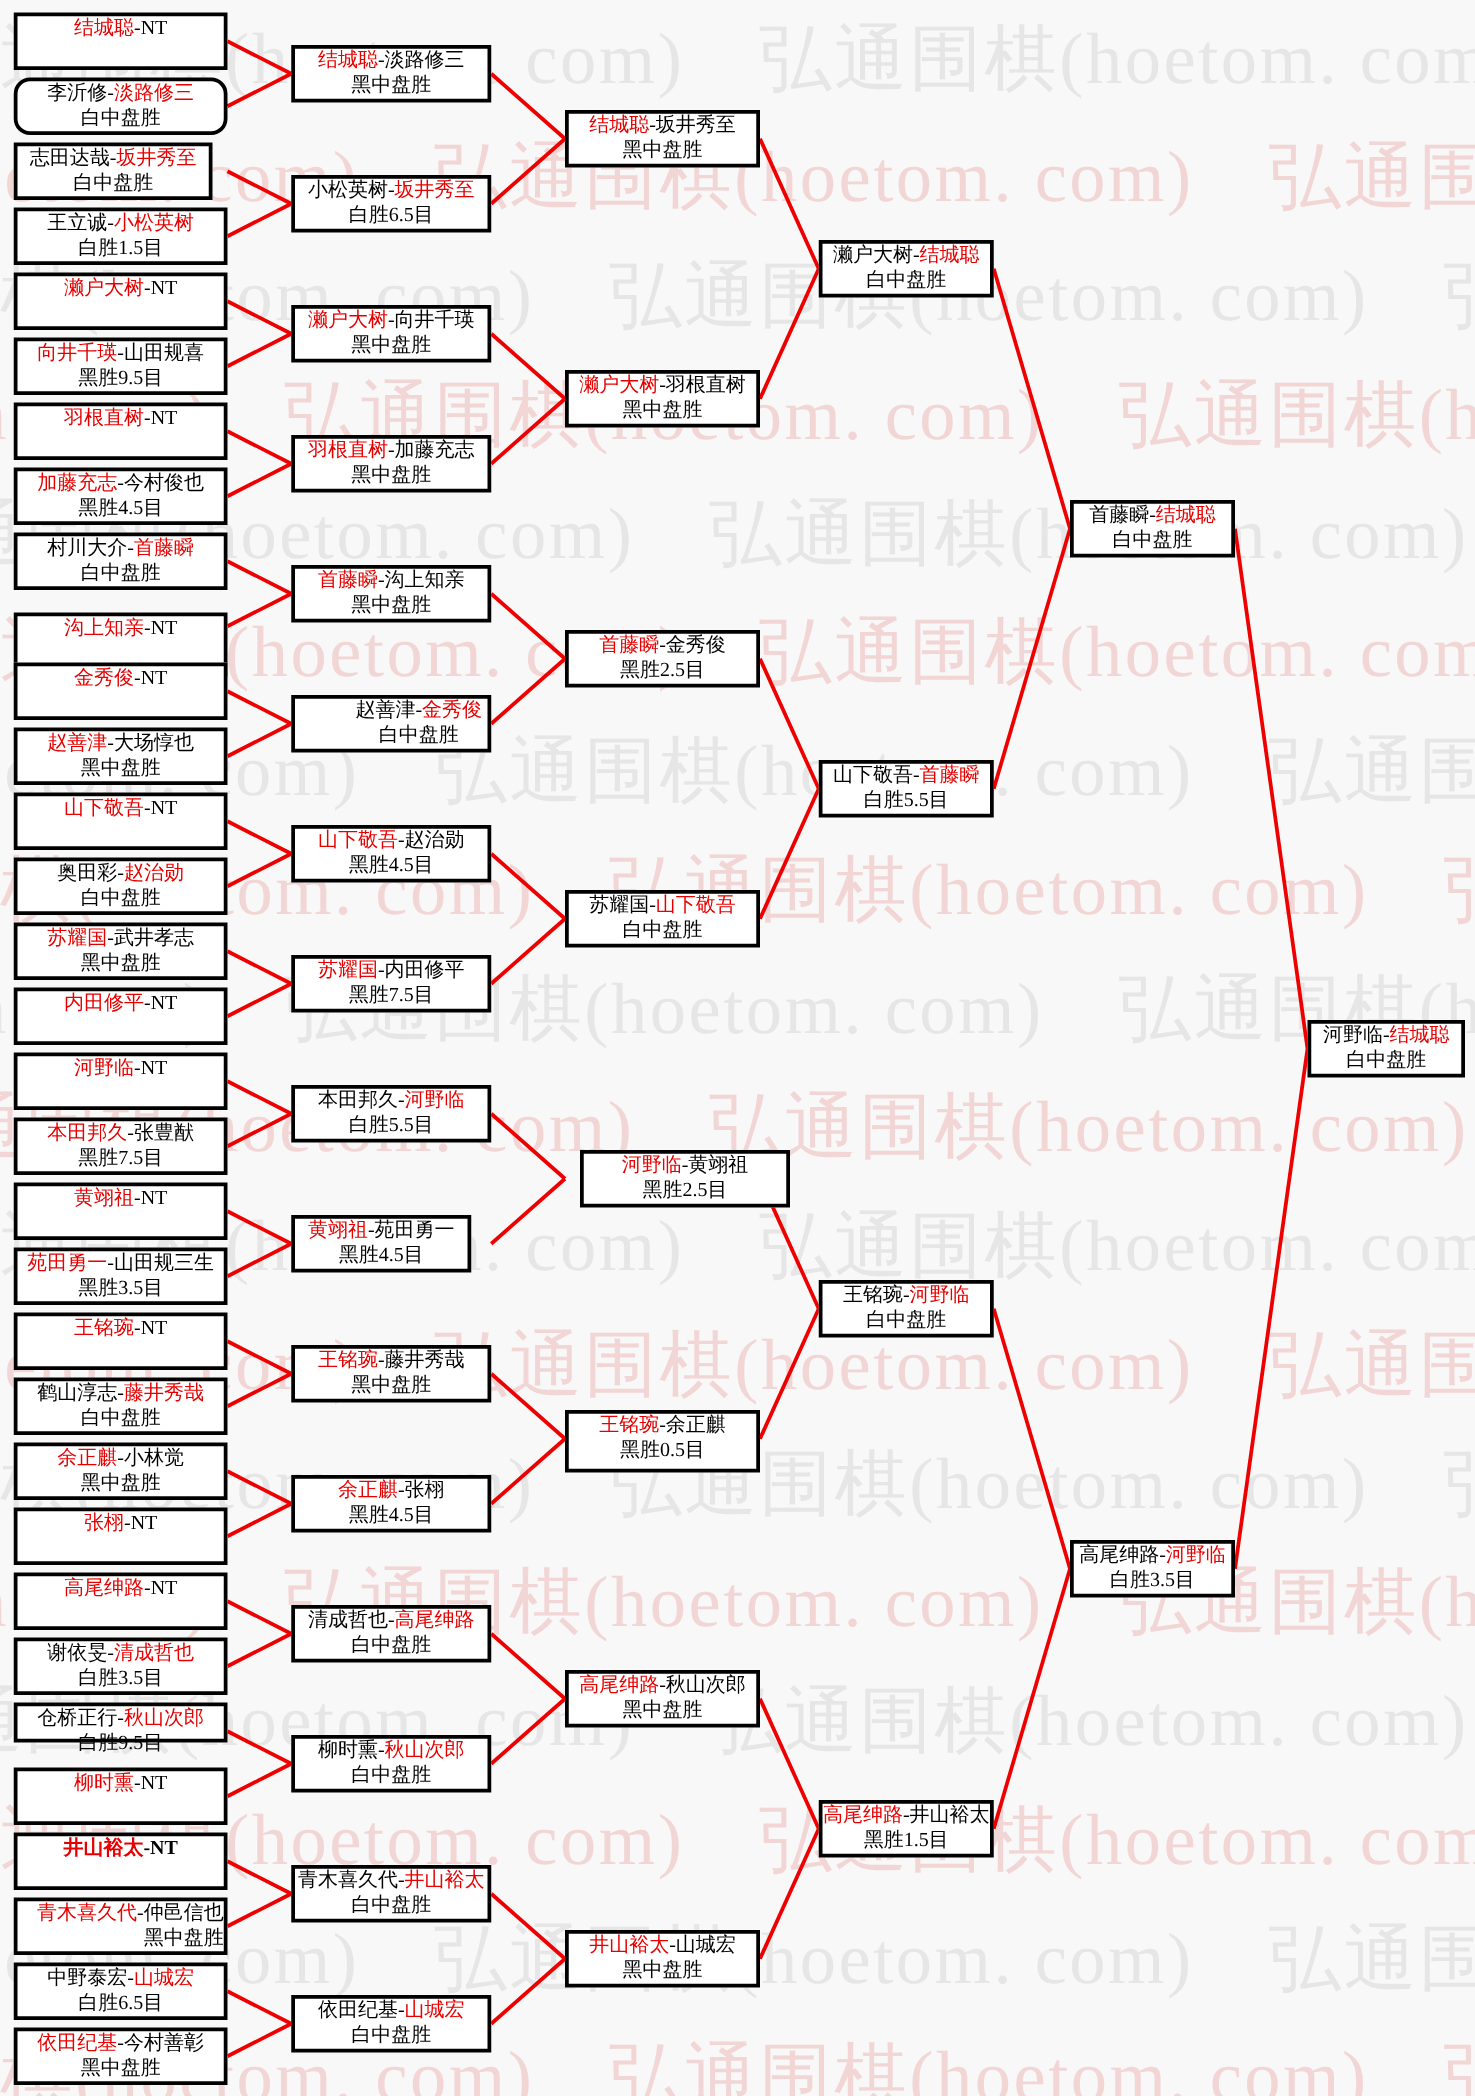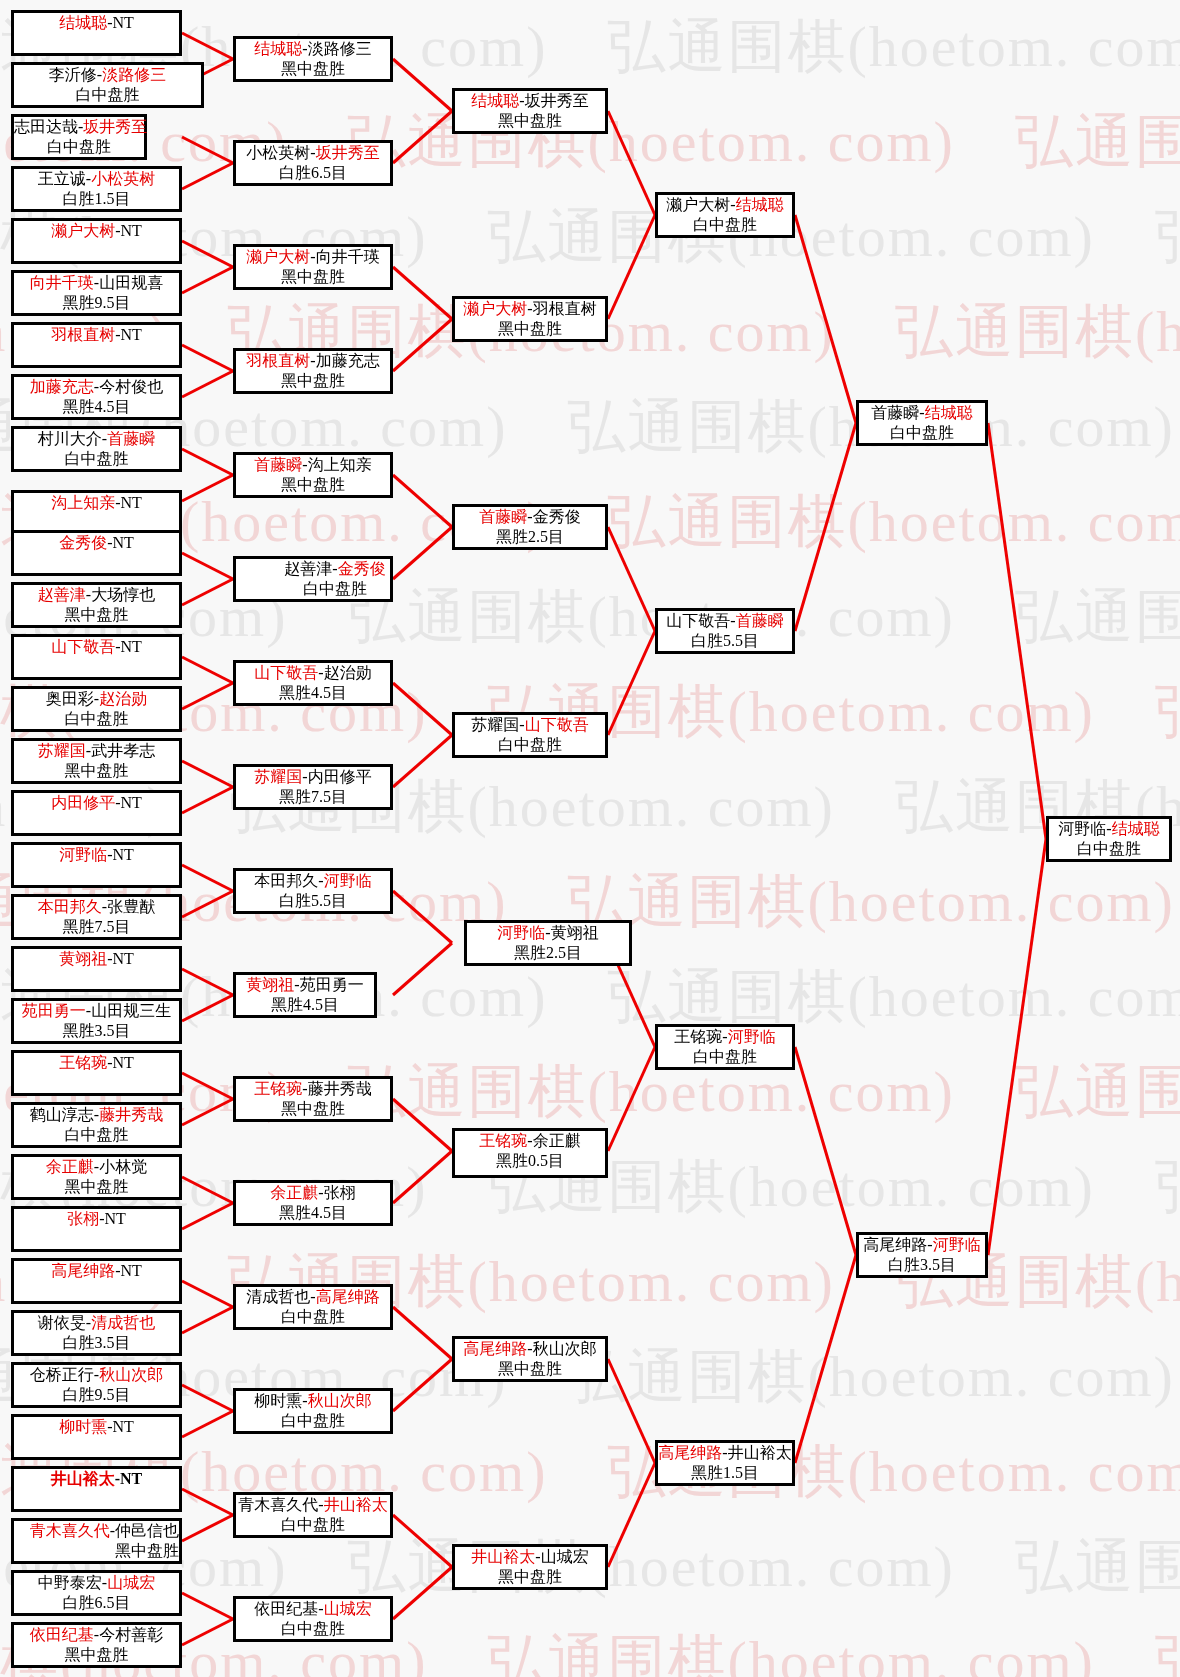--- a/index.html
+++ b/index.html
@@ -109,25 +109,25 @@
       <line x1="795" y1="1047" x2="856" y2="1255" stroke="#ee0000" stroke-width="3"></line>
       <line x1="795" y1="1463" x2="856" y2="1255" stroke="#ee0000" stroke-width="3"></line>
       <line x1="988" y1="423" x2="1046" y2="839" stroke="#ee0000" stroke-width="3"></line>
       <line x1="988" y1="1255" x2="1046" y2="839" stroke="#ee0000" stroke-width="3"></line>
     </svg>
   <div id="boxes">
       <div class="box" style="left: 11px; top: 10px; width: 171px; height: 46px;">
         <div class="l1"><span class="red">结城聪</span><span class="blk">-NT</span></div>
         <div class="l2 blk"></div>
       </div>
-      <div class="box" style="left: 11px; top: 62px; width: 193px; height: 46px;">
+      <div class="box" style="left: 11px; top: 62px; width: 171px; height: 46px; border-radius: 13px;">
         <div class="l1"><span class="blk">李沂修-</span><span class="red">淡路修三</span></div>
         <div class="l2 blk">白中盘胜</div>
       </div>
-      <div class="box" style="left: 11px; top: 114px; width: 136px; height: 46px;">
+      <div class="box" style="left: 11px; top: 114px; width: 159px; height: 46px;">
         <div class="l1"><span class="blk">志田达哉-</span><span class="red">坂井秀至</span></div>
         <div class="l2 blk">白中盘胜</div>
       </div>
       <div class="box" style="left: 11px; top: 166px; width: 171px; height: 46px;">
         <div class="l1"><span class="blk">王立诚-</span><span class="red">小松英树</span></div>
         <div class="l2 blk">白胜1.5目</div>
       </div>
       <div class="box" style="left: 11px; top: 218px; width: 171px; height: 46px;">
         <div class="l1"><span class="red">濑户大树</span><span class="blk">-NT</span></div>
         <div class="l2 blk"></div>
@@ -209,21 +209,21 @@
         <div class="l2 blk"></div>
       </div>
       <div class="box" style="left: 11px; top: 1258px; width: 171px; height: 46px;">
         <div class="l1"><span class="red">高尾绅路</span><span class="blk">-NT</span></div>
         <div class="l2 blk"></div>
       </div>
       <div class="box" style="left: 11px; top: 1310px; width: 171px; height: 46px;">
         <div class="l1"><span class="blk">谢依旻-</span><span class="red">清成哲也</span></div>
         <div class="l2 blk">白胜3.5目</div>
       </div>
-      <div class="box" style="left: 11px; top: 1362px; width: 171px; height: 46px;">
+      <div class="box" style="left: 11px; top: 1362px; width: 171px; height: 32px;">
         <div class="l1"><span class="blk">仓桥正行-</span><span class="red">秋山次郎</span></div>
         <div class="l2 blk">白胜9.5目</div>
       </div>
       <div class="box" style="left: 11px; top: 1414px; width: 171px; height: 46px;">
         <div class="l1"><span class="red">柳时熏</span><span class="blk">-NT</span></div>
         <div class="l2 blk"></div>
       </div>
       <div class="box" style="left: 11px; top: 1466px; width: 171px; height: 46px; font-weight: bold;">
         <div class="l1"><span class="red">井山裕太</span><span class="blk">-NT</span></div>
         <div class="l2 blk"></div>

